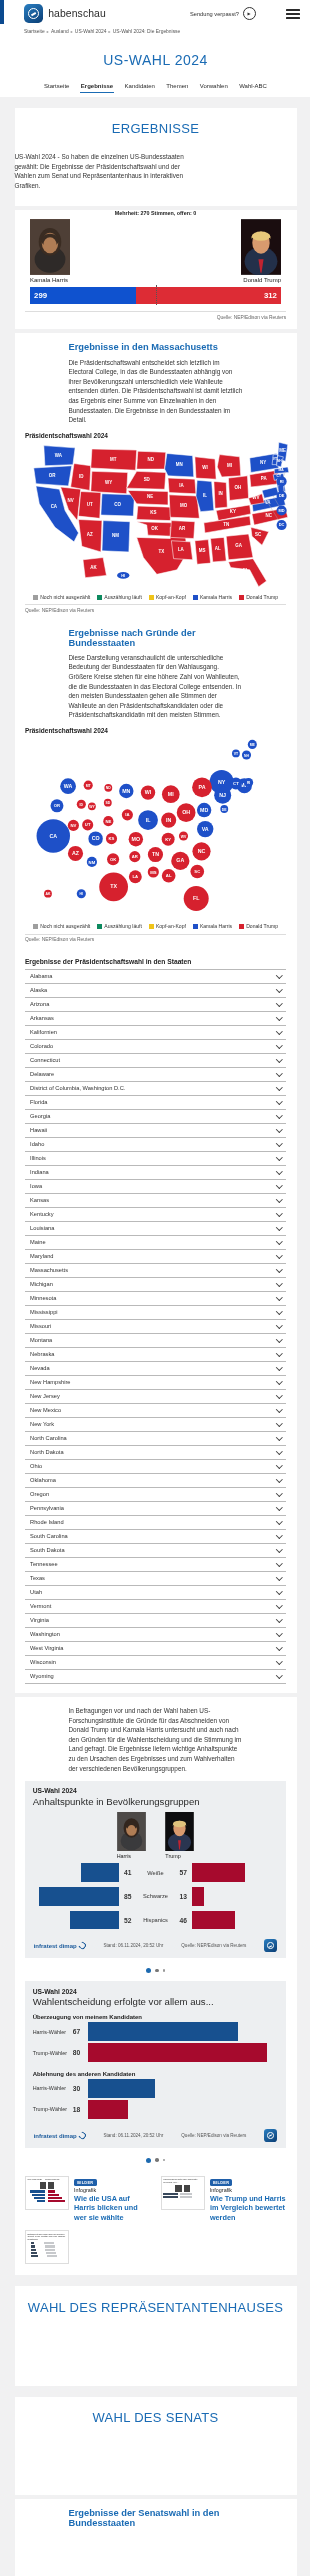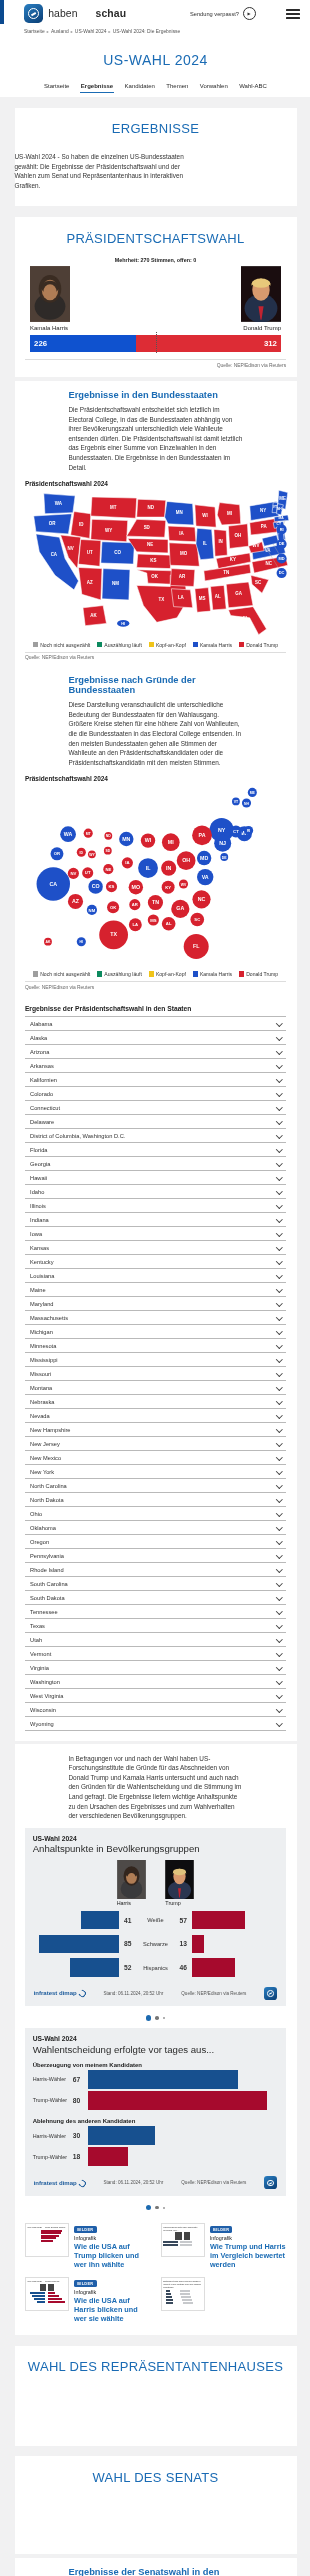--- a/index.html
+++ b/index.html
@@ -6,21 +6,21 @@
   body{width:311px;min-height:2576px;position:relative;}
   .card{background:#fff;margin:0 14.5px 3.6px;position:relative;}
   
   .siteheader{background:#fff;padding:0;position:relative;}
   .blue-edge{position:absolute;left:0;top:0;width:3.6px;height:24px;background:#0b4a8f;}
   .topbar{display:flex;align-items:center;height:27px;padding:0 10.4px 0 24px;}
   .ts-logo{width:19px;height:19px;border-radius:4.7px;background:linear-gradient(145deg,#2a7fc2,#0a3d74);display:flex;align-items:center;justify-content:center;flex:0 0 auto;}
   .ts-logo .globe{width:11px;height:11px;border:1.3px solid #fff;border-radius:50%;position:relative;box-sizing:border-box;}
   .ts-logo .globe:before{content:"";position:absolute;left:1.6px;top:3.6px;width:5.2px;height:1.6px;background:#fff;transform:rotate(-30deg);}
   .wordmark{font-size:10.4px;margin-left:5.2px;color:#2b2b2b;letter-spacing:0.1px;}
-  .wordmark b{font-weight:700;margin-left:18px;}
+  .wordmark b{font-weight:400;}
   .missed{margin-left:auto;margin-right:45px;display:flex;align-items:center;font-size:5.7px;color:#333;}
   .playbtn{width:11px;height:11px;border:0.7px solid #333;border-radius:50%;margin-left:3.6px;display:flex;align-items:center;justify-content:center;font-size:4.1px;color:#333;}
   .burger{position:absolute;right:11.4px;top:9.3px;width:13.5px;cursor:pointer;}
   .burger span{display:block;height:1.6px;background:#2b2b2b;margin:0 0 2.3px;border-radius:0.5px;}
   .crumbs{padding:2.1px 10.4px 3.1px 24px;font-size:4.9px;color:#555;}
   .crumbs a{color:#555;text-decoration:none;margin-right:2.1px;}
   .crumbs .sep{color:#888;margin-right:2.1px;font-size:4.1px;}
   .hero-title{text-align:center;font-size:14px;color:#1a6bb4;letter-spacing:0.5px;padding:5.2px 0 4.1px;font-weight:400;}
   .tabs{display:flex;justify-content:center;gap:10.4px;padding-bottom:0;font-size:6px;}
   .tab{padding:1.6px 0.5px 3.1px;color:#2b2b2b;cursor:pointer;}
@@ -137,21 +137,20 @@
     </div>
   <div style="height:4.1px"></div>
 </header>
 
 <section class="card" style="padding-bottom:8.3px;">
   <h2 class="sec-title">ERGEBNISSE</h2>
   <p class="para content-col">US-Wahl 2024 - So haben die einzelnen US-Bundesstaaten gewählt: Die Ergebnisse der Präsidentschaftswahl und der Wahlen zum Senat und Repräsentantenhaus in interaktiven Grafiken.</p>
 </section>
 
 <section class="card" style="padding-bottom:2.1px;">
-  <h2 class="sec-title" style="padding-bottom:1px;">PRÄSIDENTSCHAFTSWAHL</h2>
   <div class="majority">Mehrheit: 270 Stimmen, offen: 0</div>
   <div class="cand-row">
     <div class="cand">
       <div class="photo">
         <svg width="40" height="56" viewBox="0 0 78 108">
             <rect width="78" height="108" fill="#6c5648"></rect>
             <rect x="0" y="0" width="78" height="108" fill="#4e3f36"></rect>
             <ellipse cx="39" cy="78" rx="30" ry="26" fill="#2e2a28"></ellipse>
             <ellipse cx="39" cy="44" rx="22" ry="27" fill="#3a2c22"></ellipse>
             <ellipse cx="39" cy="46" rx="16" ry="20" fill="#b07d55"></ellipse>
@@ -169,31 +168,31 @@
             <polygon points="34,78 44,78 40,104 38,104" fill="#c22330"></polygon>
             <ellipse cx="39" cy="46" rx="17" ry="21" fill="#d89a6e"></ellipse>
             <path d="M20 38 Q39 18 58 38 Q58 28 39 24 Q20 28 20 38Z" fill="#e8c87a"></path>
             <ellipse cx="39" cy="33" rx="18" ry="9" fill="#e8c87a"></ellipse>
           </svg>
       </div>
       <div class="cand-name">Donald Trump</div>
     </div>
   </div>
   <div class="resultbar" id="resultbar">
-      <div class="rb-seg blue" style="background: rgb(15, 82, 207); flex: 226 1 0%;">226</div>
+      <div class="rb-seg blue" style="background: rgb(15, 82, 207); flex: 226 1 0%;">299</div>
     <div class="rb-seg red" style="background: rgb(221, 44, 53); flex: 312 1 0%;">312</div>
       <div class="rb-marker"></div>
   </div>
   <div class="divider" style="margin-top:7.3px;"></div>
   <div class="source right">Quelle: NEP/Edison via Reuters</div>
 </section>
 
 <section class="card" style="padding:9.3px 0 9.3px;">
   <div class="content-col">
-    <h3 class="sub-head">Ergebnisse in den Bundesstaaten</h3>
+    <h3 class="sub-head">Ergebnisse in den Massachusetts</h3>
     <p class="para">Die Präsidentschaftswahl entscheidet sich letztlich im Electoral College, in das die Bundesstaaten abhängig von ihrer Bevölkerungszahl unterschiedlich viele Wahlleute entsenden dürfen. Die Präsidentschaftswahl ist damit letztlich das Ergebnis einer Summe von Einzelwahlen in den Bundesstaaten. Die Ergebnisse in den Bundesstaaten im Detail.</p>
   </div>
   <div class="mini-label">Präsidentschaftswahl 2024</div>
   <div class="mapwrap">
     <svg id="usmap" width="263" height="146" viewBox="0 0 470 260">
         <polygon points="30,6 86,10 82,40 32,42" fill="#1e50c8" stroke="#fff" stroke-width="1"></polygon>
         <polygon points="12,46 80,42 74,78 16,74" fill="#1e50c8" stroke="#fff" stroke-width="1"></polygon>
         <polygon points="16,78 58,84 68,122 92,162 84,178 50,152 22,110" fill="#1e50c8" stroke="#fff" stroke-width="1"></polygon>
         <polygon points="60,80 96,84 90,140 74,120" fill="#d6212e" stroke="#fff" stroke-width="1"></polygon>
         <polygon points="84,38 114,42 112,86 78,80" fill="#d6212e" stroke="#fff" stroke-width="1"></polygon>
@@ -740,21 +739,21 @@
           <span class="globe"></span>
         </span>
     </div>
   </div>
   <div class="dots">
     <span class="dot1"></span><span class="dot2"></span><span class="dot3"></span>
   </div>
 
   <div class="chartcard">
     <div class="cc-kicker">US-Wahl 2024</div>
-    <div class="cc-title">Wahlentscheidung erfolgte vor tages aus...</div>
+    <div class="cc-title">Wahlentscheidung erfolgte vor allem aus...</div>
     <div id="hbars" style="margin-top:5.2px;">
         <div class="grp-label">Überzeugung von meinem Kandidaten</div>
         <div class="hrow">
           <div class="lbl">Harris-Wähler</div>
           <div class="v">67</div>
           <div>
             <div class="bar" style="background: rgb(23, 80, 143); width: 78.8235%;"></div>
           </div>
         </div>
         <div class="hrow">
@@ -792,28 +791,43 @@
         </span>
     </div>
   </div>
   <div class="dots">
     <span class="dot1"></span><span class="dot2"></span><span class="dot3"></span>
   </div>
 
   <div class="teasers" id="teasers">
       <div class="teaser">
         <div class="thumb">
-          <div class="cap">US-Wahl 2024 – Profil Donald Trump</div>
-          <div class="mb red" style="width: 55.2%; margin-left: 35%;"></div>
-          <div class="mb red" style="width: 50.4%; margin-left: 35%;"></div>
-          <div class="mb red" style="width: 45.6%; margin-left: 35%;"></div>
-          <div class="mb red" style="width: 37.2%; margin-left: 35%;"></div>
-          <div class="mb red" style="width: 30%; margin-left: 35%;"></div>
-        </div>
-        <div class="tt-col"><span class="badge">BILDER</span><div class="kicker2">Infografik</div><div class="t-title">Wie die USA auf Trump blicken und wer ihn wählte</div></div>
+          <div class="cap">US-Wahl 2024 – Profilvergleich</div>
+          <div class="faces">
+            <div class="face"></div>
+            <div class="face"></div>
+          </div>
+          <div style="display: flex; gap: 8%;">
+            <div class="mb blue" style="width: 40%; margin-left: 6%;"></div>
+            <div class="mb red" style="width: 18%;"></div>
+          </div>
+          <div style="display: flex; gap: 8%;">
+            <div class="mb blue" style="width: 34%; margin-left: 12%;"></div>
+            <div class="mb red" style="width: 26%;"></div>
+          </div>
+          <div style="display: flex; gap: 8%;">
+            <div class="mb blue" style="width: 28%; margin-left: 18%;"></div>
+            <div class="mb red" style="width: 34%;"></div>
+          </div>
+          <div style="display: flex; gap: 8%;">
+            <div class="mb blue" style="width: 22%; margin-left: 24%;"></div>
+            <div class="mb red" style="width: 42%;"></div>
+          </div>
+        </div>
+        <div class="tt-col"><span class="badge">BILDER</span><div class="kicker2">Infografik</div><div class="t-title">Wie die USA auf Harris blicken und wer sie wählte</div></div>
       </div>
       <div class="teaser">
         <div class="thumb">
           <div class="cap">Überwiegend gute oder schlechte Meinung von...</div>
           <div class="faces">
             <div class="face"></div>
             <div class="face"></div>
           </div>
           <div style="display: flex; gap: 6%;">
             <div class="mb dark" style="width: 38%;"></div>
@@ -821,46 +835,20 @@
           </div>
           <div style="display: flex; gap: 6%;">
             <div class="mb dark" style="width: 38%;"></div>
             <div class="mb gray" style="width: 30%;"></div>
           </div>
         </div>
         <div class="tt-col"><span class="badge">BILDER</span><div class="kicker2">Infografik</div><div class="t-title">Wie Trump und Harris im Vergleich bewertet werden</div></div>
       </div>
       <div class="teaser">
         <div class="thumb">
-          <div class="cap">US-Wahl 2024 – Profilvergleich</div>
-          <div class="faces">
-            <div class="face"></div>
-            <div class="face"></div>
-          </div>
-          <div style="display: flex; gap: 8%;">
-            <div class="mb blue" style="width: 40%; margin-left: 6%;"></div>
-            <div class="mb red" style="width: 18%;"></div>
-          </div>
-          <div style="display: flex; gap: 8%;">
-            <div class="mb blue" style="width: 34%; margin-left: 12%;"></div>
-            <div class="mb red" style="width: 26%;"></div>
-          </div>
-          <div style="display: flex; gap: 8%;">
-            <div class="mb blue" style="width: 28%; margin-left: 18%;"></div>
-            <div class="mb red" style="width: 34%;"></div>
-          </div>
-          <div style="display: flex; gap: 8%;">
-            <div class="mb blue" style="width: 22%; margin-left: 24%;"></div>
-            <div class="mb red" style="width: 42%;"></div>
-          </div>
-        </div>
-        <div class="tt-col"><span class="badge">BILDER</span><div class="kicker2">Infografik</div><div class="t-title">Wie die USA auf Harris blicken und wer sie wählte</div></div>
-      </div>
-      <div class="teaser">
-        <div class="thumb">
           <div class="cap">Entwickelt sich das Land auf diesem Gebiet in die richtige oder die falsche Richtung?</div>
           <div style="display: flex; gap: 24%;">
             <div class="mb dark" style="width: 10%; margin-left: 8%;"></div>
             <div class="mb gray" style="width: 26%;"></div>
           </div>
           <div style="display: flex; gap: 24%;">
             <div class="mb dark" style="width: 12%; margin-left: 8%;"></div>
             <div class="mb gray" style="width: 26%;"></div>
           </div>
           <div style="display: flex; gap: 24%;">

